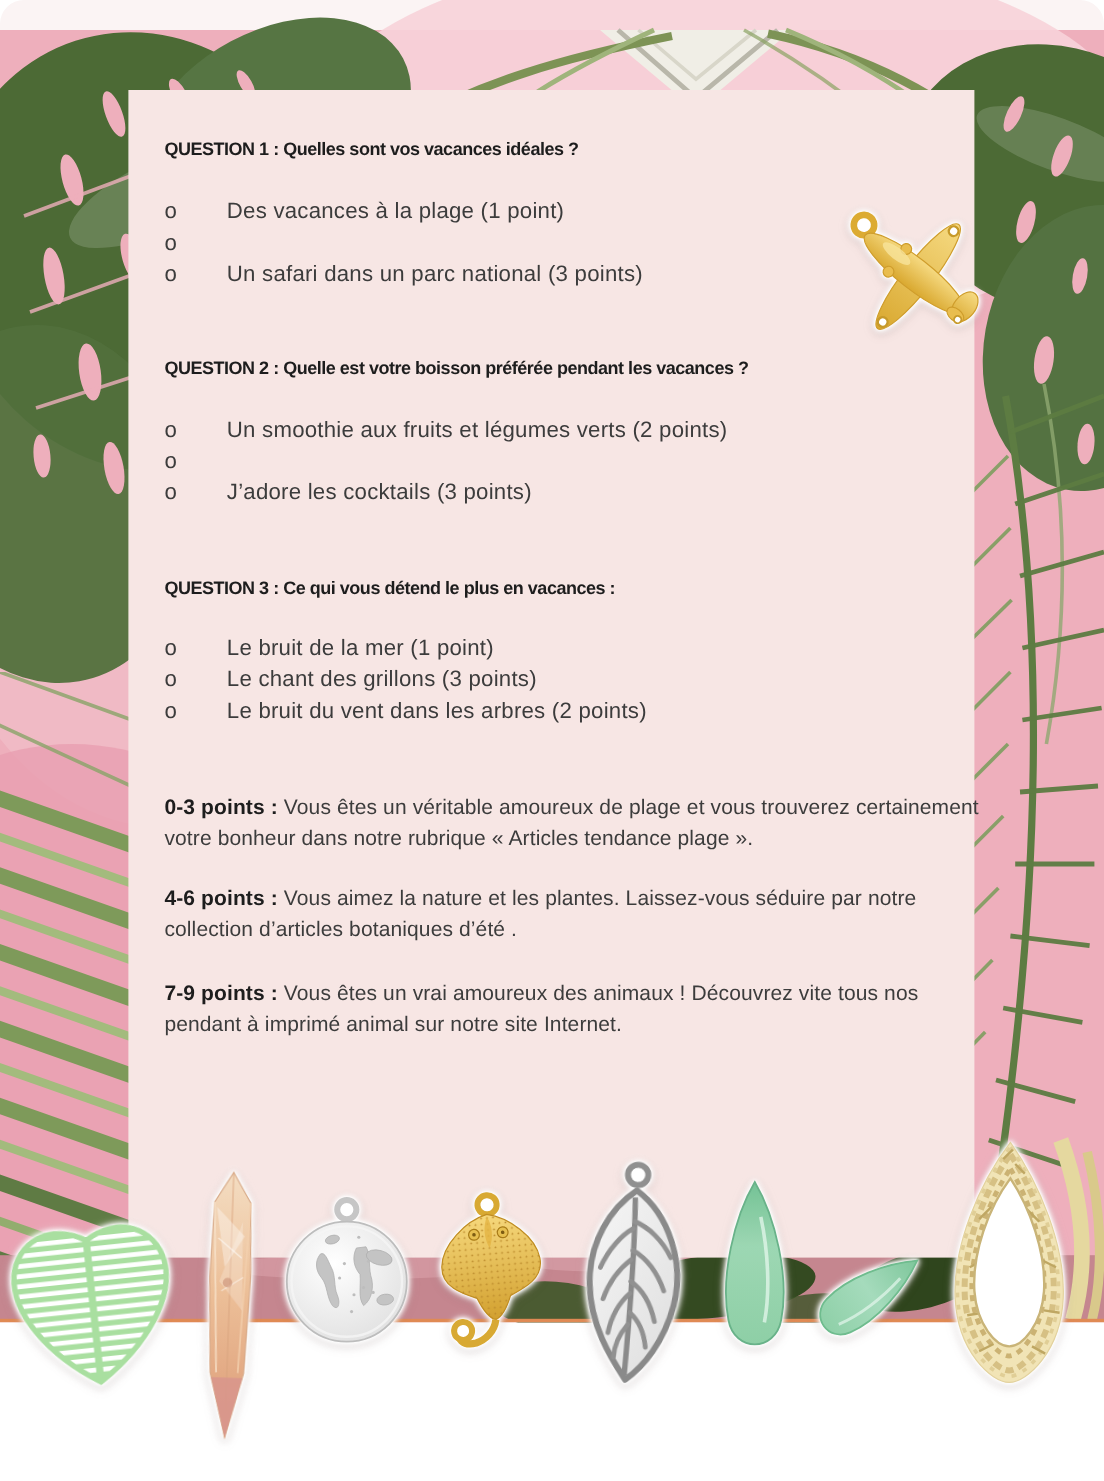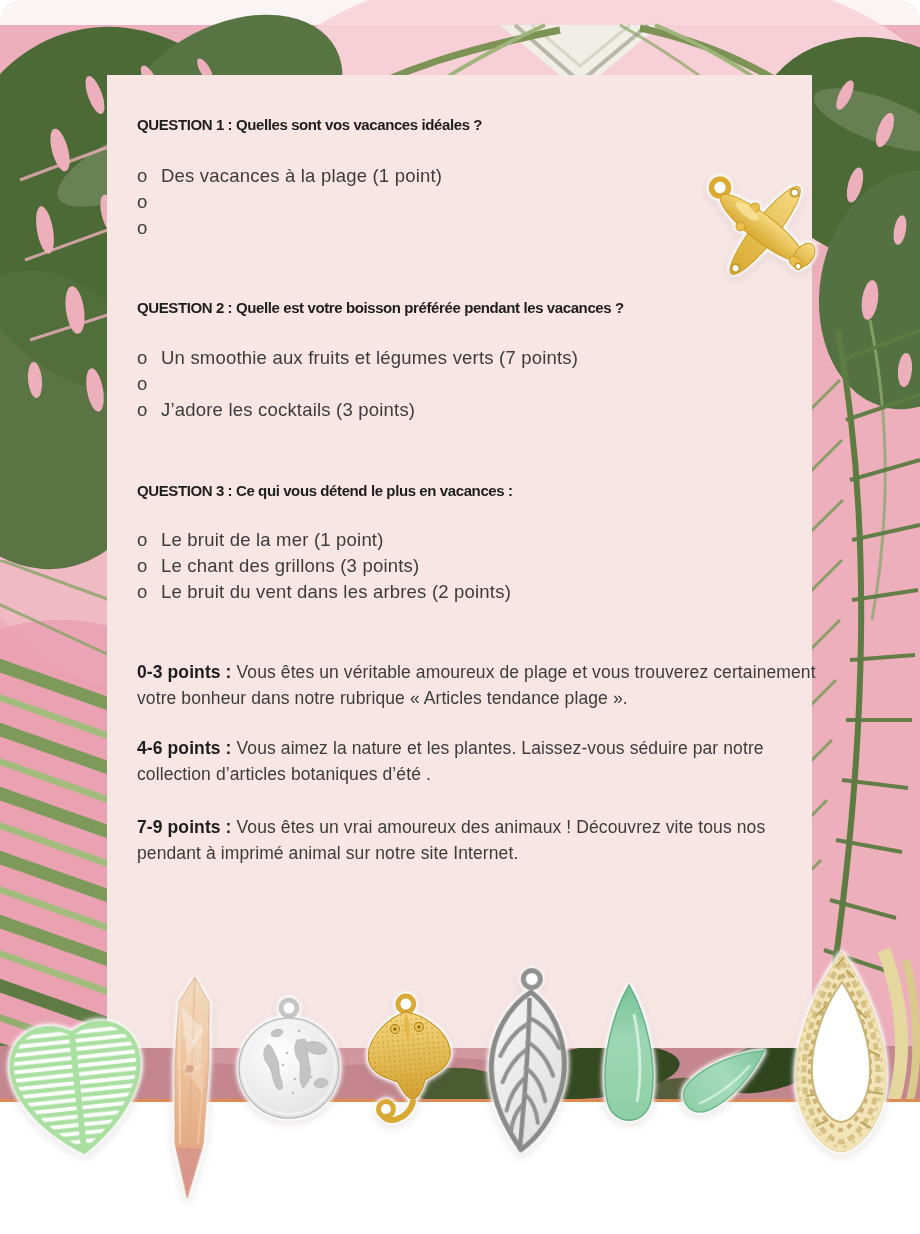--- a/index.html
+++ b/index.html
@@ -7,21 +7,21 @@
          font-family:"Liberation Sans",sans-serif;background:var(--page-bg,#ffffff);border-radius:20px;}
   .backdrop{position:absolute;left:0;top:0;z-index:0;}
   .card{position:absolute;left:107px;top:75px;width:705px;height:973px;
         background:var(--card-bg,#f7e6e4);z-index:2;}
   .q-title{position:absolute;left:30px;margin:0;font-size:15px;font-weight:700;
            letter-spacing:-0.4px;color:var(--heading-text,#1d1d1d);line-height:18px;white-space:nowrap;}
   .options{position:absolute;left:30px;margin:0;padding:0;list-style:none;}
   .options li{position:relative;height:26px;line-height:26px;font-size:18.5px;
               letter-spacing:.2px;color:var(--body-text,#3c3c3c);}
   .bullet{position:absolute;left:0;top:0;}
-  .opt-text{margin-left:24px;white-space:nowrap;}
+  .opt-text{margin-left:52px;white-space:nowrap;}
   .result{position:absolute;left:30px;width:680px;margin:0;font-size:17.5px;
           line-height:26px;color:var(--body-text,#3c3c3c);letter-spacing:.1px;}
   .result b{color:var(--heading-text,#1d1d1d);font-weight:700;}
   .charm{position:absolute;z-index:3;
          filter:drop-shadow(0 0 1px #fff) drop-shadow(0 0 2px #fff)
                 drop-shadow(0 0 2.5px #fff) drop-shadow(0 2px 3px rgba(90,60,60,.18));}
 </style>
 </head>
 <body>
 
@@ -152,26 +152,26 @@
       <path d="M906 960 C918 1010 920 1060 910 1100" stroke="#d9c98b" stroke-width="8" fill="none"></path>
     </g>
     <rect x="0" y="1099" width="920" height="3" fill="#e08a54"></rect>
   </svg>
 
   <section class="card">
     <h2 class="q-title" style="top:41px">QUESTION 1 : Quelles sont vos vacances idéales ?</h2>
     <ul class="options" style="top:88px">
       <li><span class="bullet">o</span><span class="opt-text">Des vacances à la plage (1 point)</span></li>
       <li><span class="bullet">o</span></li>
-      <li><span class="bullet">o</span></li>
+      <li><span class="bullet">o</span><span class="opt-text">Un safari dans un parc national (3 points)</span></li>
     </ul>
 
     <h2 class="q-title" style="top:224px">QUESTION 2 : Quelle est votre boisson préférée pendant les vacances ?</h2>
     <ul class="options" style="top:270px">
-      <li><span class="bullet">o</span><span class="opt-text">Un smoothie aux fruits et légumes verts (7 points)</span></li>
+      <li><span class="bullet">o</span><span class="opt-text">Un smoothie aux fruits et légumes verts (2 points)</span></li>
       <li><span class="bullet">o</span></li>
       <li><span class="bullet">o</span><span class="opt-text">J’adore les cocktails (3 points)</span></li>
     </ul>
 
     <h2 class="q-title" style="top:407px">QUESTION 3 : Ce qui vous détend le plus en vacances :</h2>
     <ul class="options" style="top:452px">
       <li><span class="bullet">o</span><span class="opt-text">Le bruit de la mer (1 point)</span></li>
       <li><span class="bullet">o</span><span class="opt-text">Le chant des grillons (3 points)</span></li>
       <li><span class="bullet">o</span><span class="opt-text">Le bruit du vent dans les arbres (2 points)</span></li>
     </ul>

